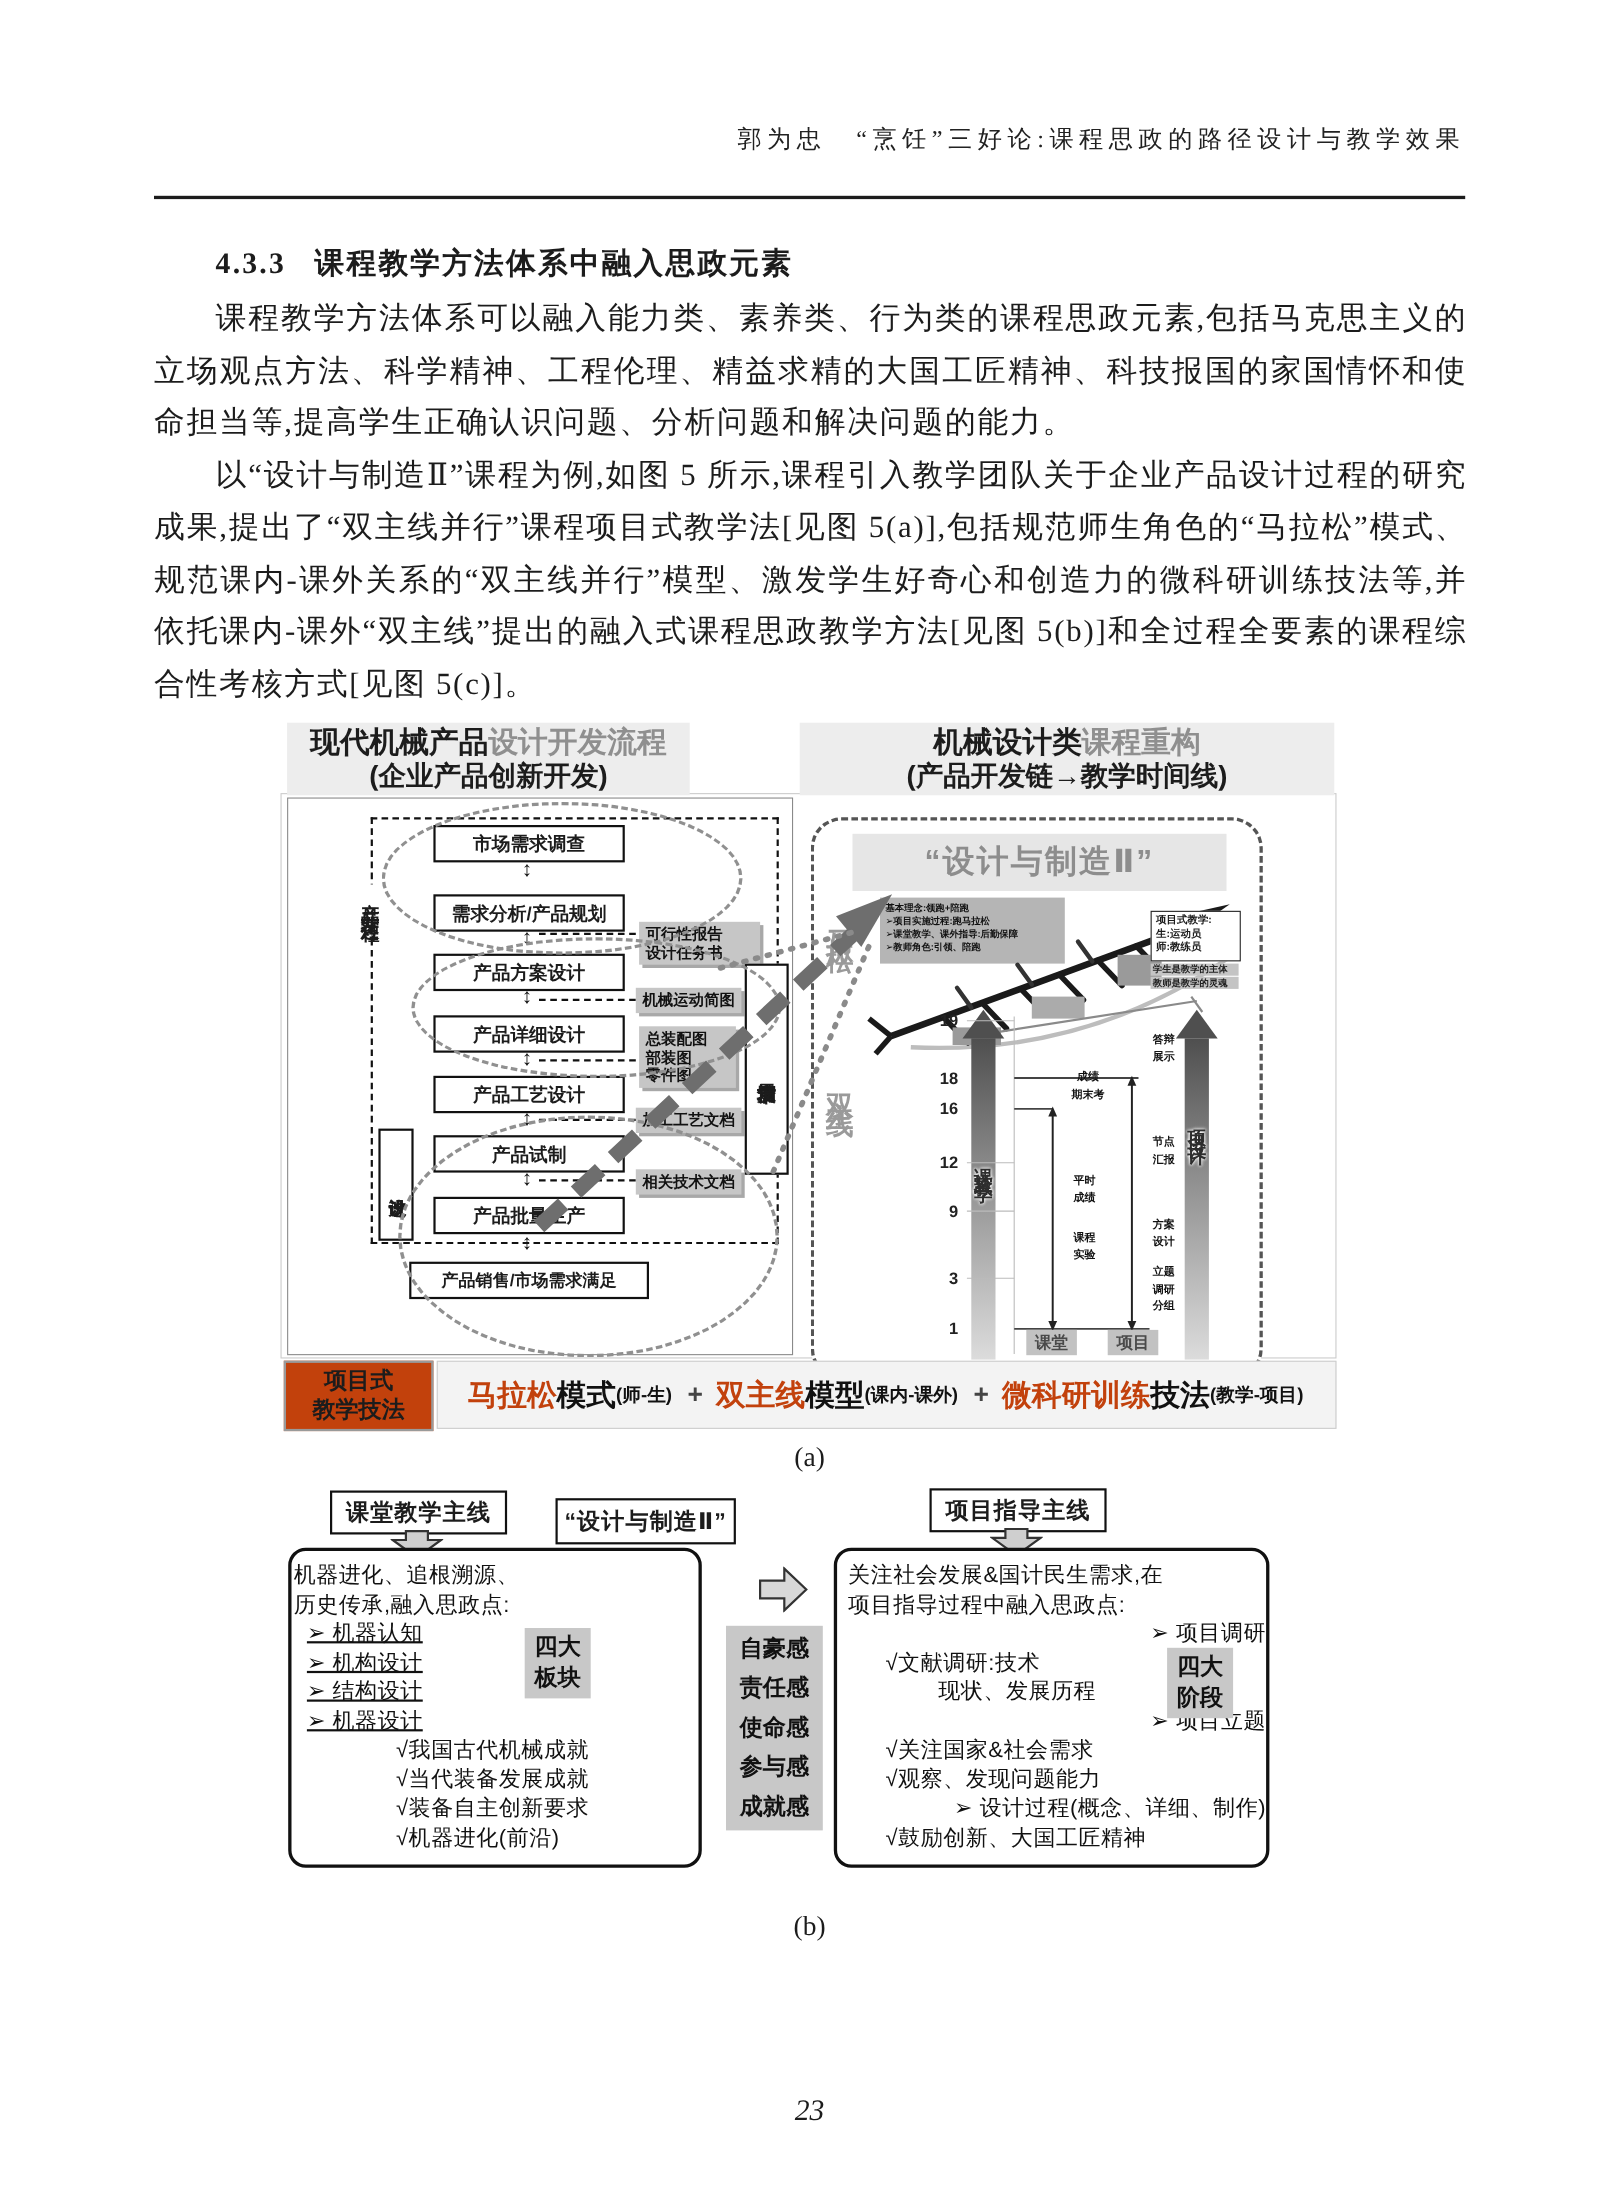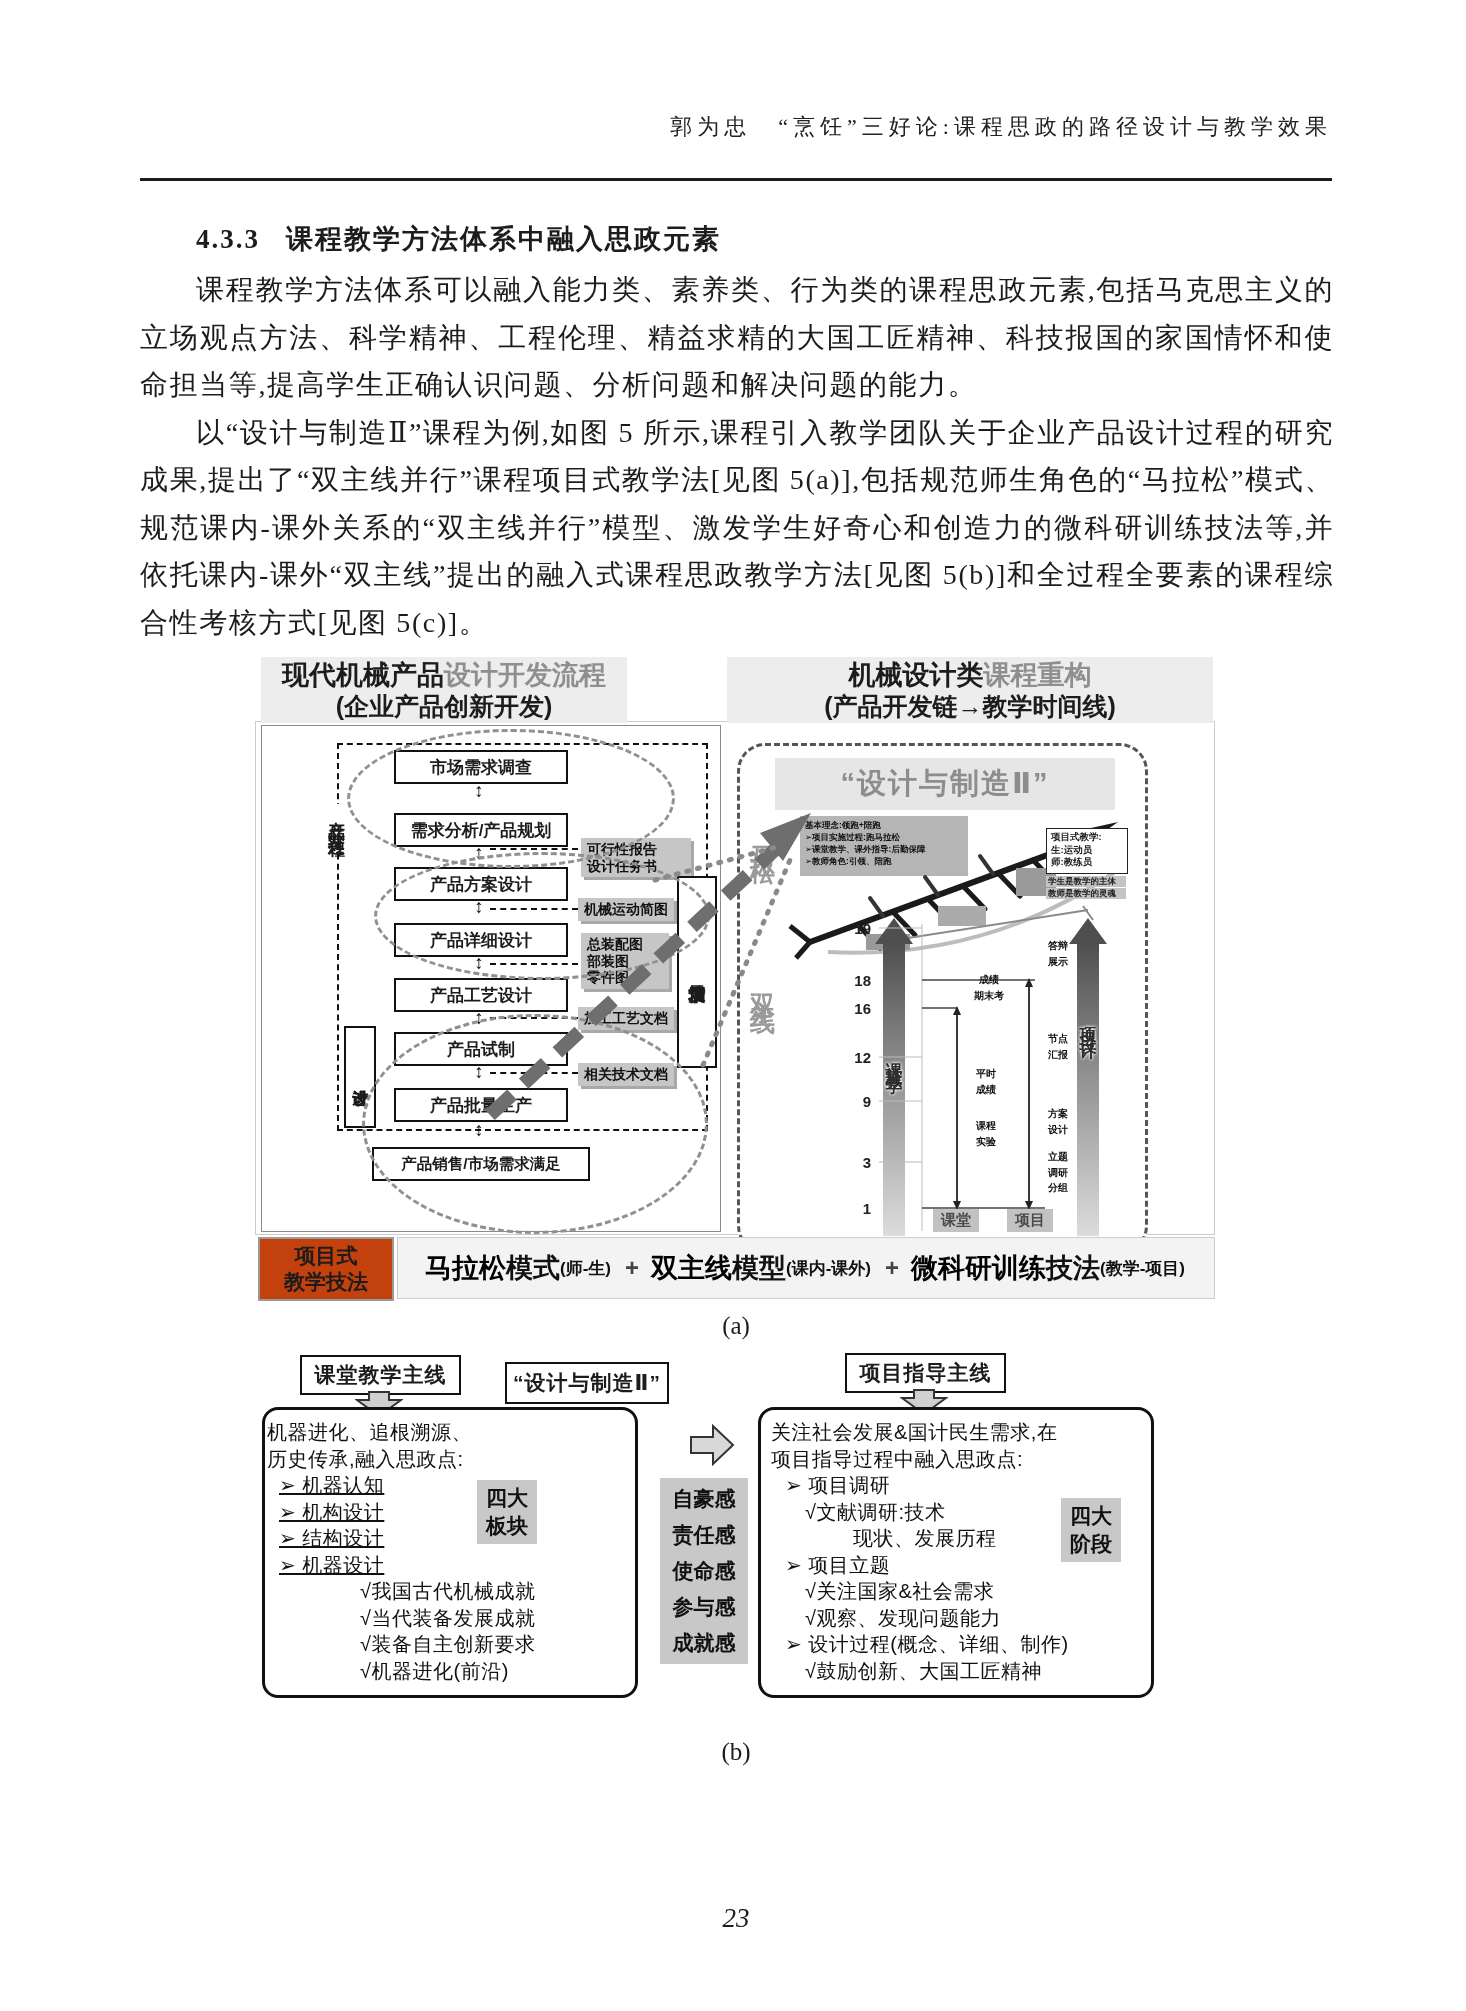--- a/index.html
+++ b/index.html
@@ -75,21 +75,21 @@
   .ba-label{position:absolute;left:50%;transform:translateX(-50%);top:130px;font-size:17px;font-weight:bold;
     color:#2e2e2e;letter-spacing:5px;text-shadow:0 0 3px #fff,0 0 3px #fff;}
   .milestone{position:absolute;font-size:10px;line-height:15.5px;font-weight:bold;color:#111;text-align:center;}
   .chart-tag{position:absolute;top:293px;background:#c2c2c2;color:#4a4a4a;font-size:15px;font-weight:bold;
     padding:2px 8px;}
 
   .fa-legend-title{position:absolute;left:3px;top:592px;width:132px;height:60px;border:2px solid #9a9a9a;background:#c2410c;
     display:flex;align-items:center;justify-content:center;text-align:center;font-size:21px;line-height:26px;font-weight:bold;}
   .fa-legend{position:absolute;left:142px;top:592px;width:816px;height:60px;background:#f3f3f3;border:1px solid #ccc;
     display:flex;align-items:center;justify-content:center;}
-  .lg-gray{color:#000000;font-size:27px;font-weight:bold;}
+  .lg-gray{color:#c2410c;font-size:27px;font-weight:bold;}
   .lg-black{color:#111;font-size:27px;font-weight:bold;}
   .lg-paren{color:#111;font-size:17px;font-weight:bold;margin-right:2px;}
   .lg-plus{color:#444;font-size:24px;font-weight:bold;margin:0 12px;}
 
   .caption{position:absolute;left:140px;width:1192px;text-align:center;font-size:25px;color:#1c1c1c;}
   .cap-a{top:1312px;}
   .cap-b{top:1738px;}
 
   
   .fig-b{position:absolute;left:255px;top:1352px;width:960px;height:352px;font-family:"Liberation Sans","DejaVu Sans",sans-serif;}
@@ -101,21 +101,21 @@
   .fb-darrow{position:absolute;}
   .fb-box{position:absolute;top:55px;height:291px;border:3px solid #111;border-radius:16px;background:#fff;
     box-sizing:border-box;padding:9px 0 0 0;}
   .fb-box-left{left:7px;width:376px;}
   .fb-box-right{left:503px;width:396px;}
   .fb-line{font-size:20px;line-height:26.5px;color:#111;padding-left:2px;letter-spacing:0.5px;}
   .fb-line.bullet{padding-left:14px;text-decoration:underline;}
   .fb-line.sub{padding-left:95px;}
   .fb-line.rsub{padding-left:44px;}
   .fb-line.rsub2{padding-left:92px;}
-  .fb-line.rbullet{padding-left:24px;}
+  .fb-line.rbullet{padding-left:24px;text-align:right;}
   .fb-tag{position:absolute;background:#c8c8c8;color:#111;text-align:center;font-size:21px;line-height:28px;
     font-weight:bold;padding:4px 9px;}
   .fb-tag-left{left:212px;top:70px;}
   .fb-tag-right{left:300px;top:88px;}
   .fb-rarrow{position:absolute;left:434px;top:72px;}
   .fb-feel{position:absolute;left:405px;top:126px;width:88px;height:186px;background:#c8c8c8;color:#111;
     display:flex;align-items:center;justify-content:center;text-align:center;
     font-size:21px;line-height:36px;font-weight:bold;}
 
   .page-num{position:absolute;left:140px;top:1903px;width:1192px;text-align:center;

